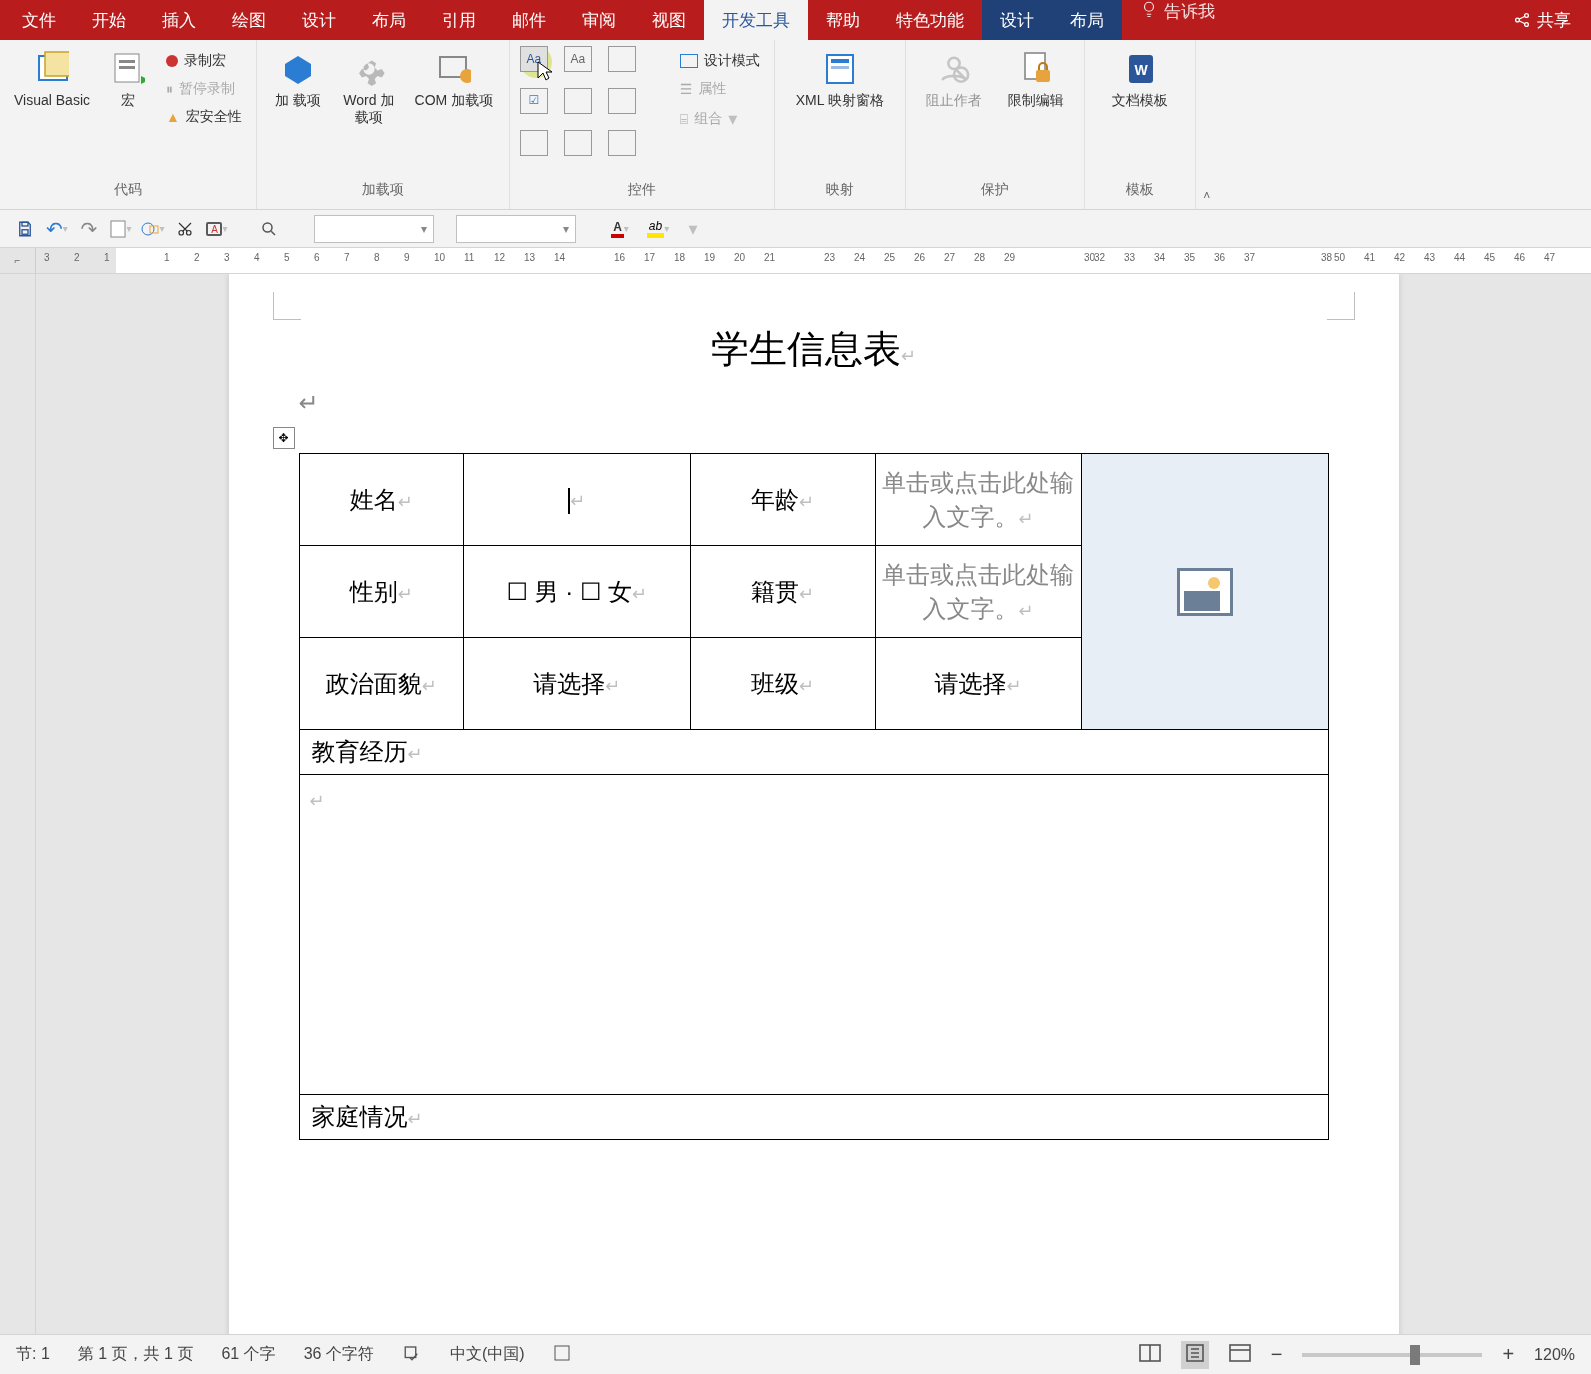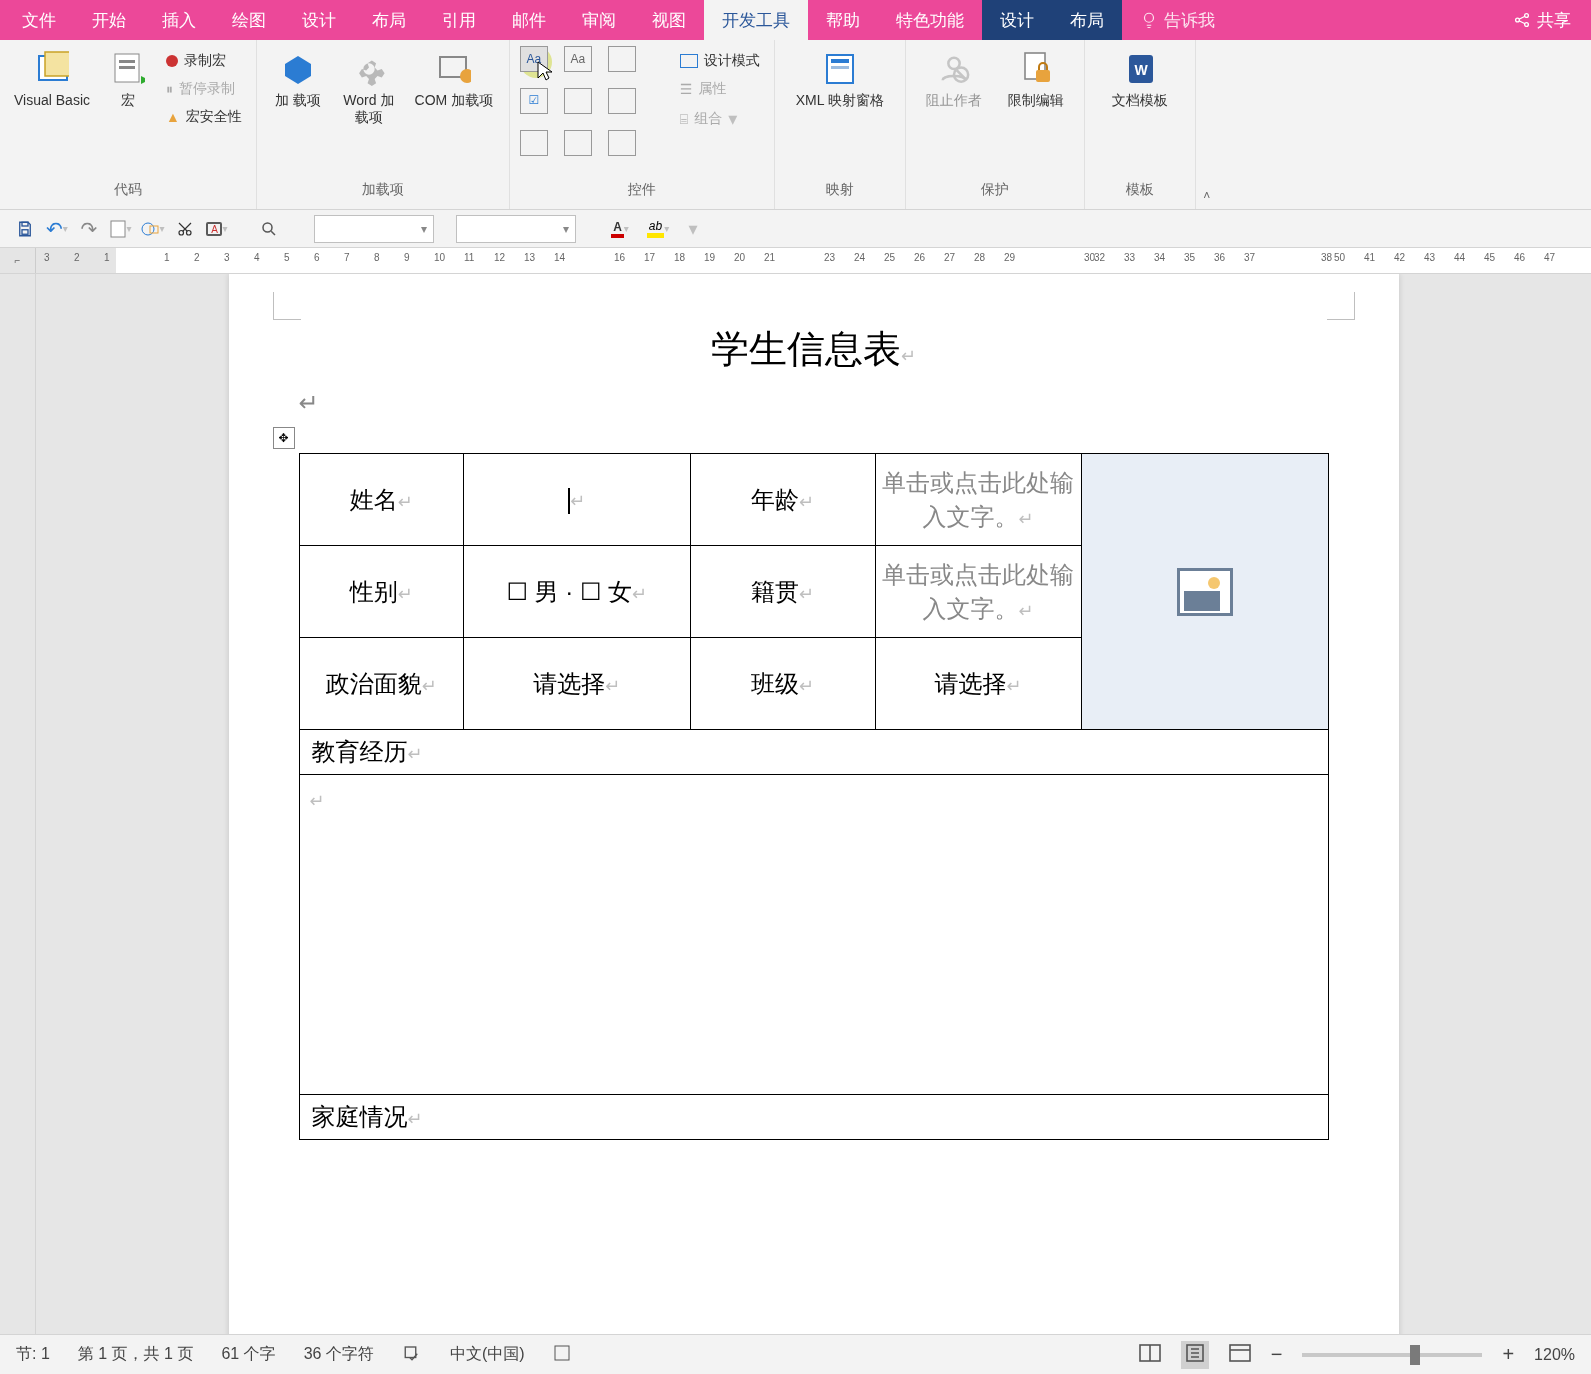--- a/index.html
+++ b/index.html
@@ -1,21 +1,21 @@
 <!DOCTYPE html>
 <html><head>
 <meta charset="utf-8">
 <style>
   * { box-sizing:border-box; margin:0; padding:0; font-family:"Microsoft YaHei","Segoe UI",Arial,sans-serif; }
   body { background:#e6e6e6; font-size:12px; overflow:hidden; width:1591px; height:1374px; }
-  .tabs { display:flex; align-items:center; background:#ec4899; color:#fff; height:40px; padding:0 4px; font-size:17px; }
+  .tabs { display:flex; align-items:center; background:#b91c1c; color:#fff; height:40px; padding:0 4px; font-size:17px; }
   .tabs .tab { padding:0 18px; height:40px; display:flex; align-items:center; cursor:pointer; white-space:nowrap; }
   .tabs .tab.active { background:#f3f3f3; color:#2b579a; }
   .tabs .tab.context { background:#1f4178; }
-  .tabs .tell { display:flex; align-items:center; opacity:.85; }
+  .tabs .tell { display:flex; align-items:flex-start; opacity:.85; }
   .tabs .right { margin-left:auto; display:flex; align-items:center; gap:10px; padding-right:16px; }
   .ribbon { background:#f3f3f3; height:170px; display:flex; border-bottom:1px solid #d4d4d4; }
   .group { display:flex; flex-direction:column; align-items:center; justify-content:space-between; padding:6px 10px 4px 10px; border-right:1px solid #e0e0e0; }
   .group .controls { display:flex; align-items:flex-start; gap:6px; flex:1; }
   .group .label { font-size:14px; color:#666; padding-bottom:6px; }
   .bigbtn { display:flex; flex-direction:column; align-items:center; justify-content:flex-start; width:84px; padding:6px 2px; cursor:pointer; text-align:center; }
   .bigbtn .lbl { font-size:14px; color:#333; margin-top:6px; line-height:1.2; }
   .smallcol { display:flex; flex-direction:column; gap:6px; padding-top:4px; }
   .smallbtn { display:flex; align-items:center; gap:6px; font-size:14px; color:#333; padding:2px 4px; cursor:pointer; }
   .smallbtn.disabled { color:#aaa; }

